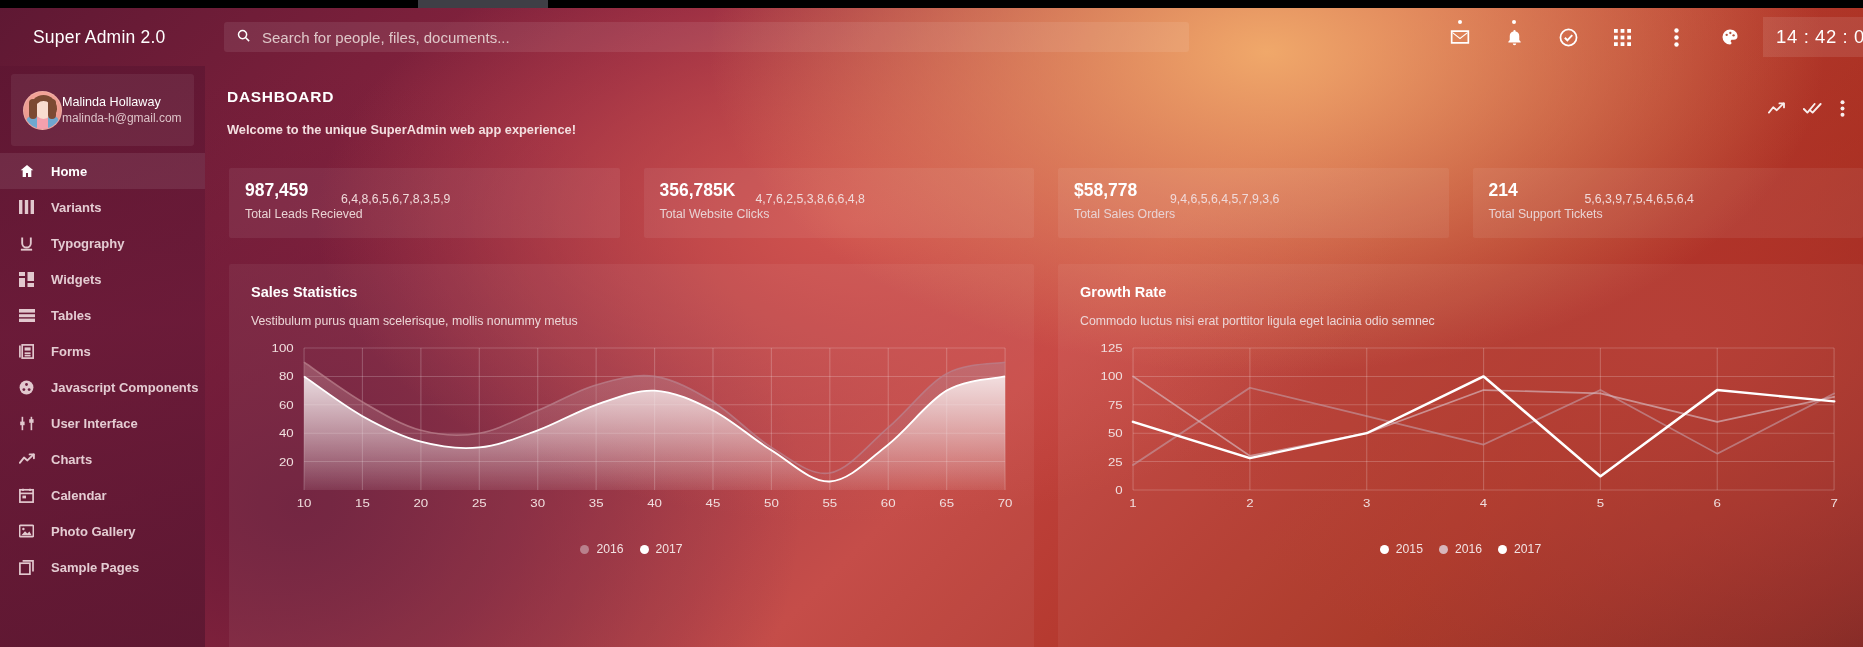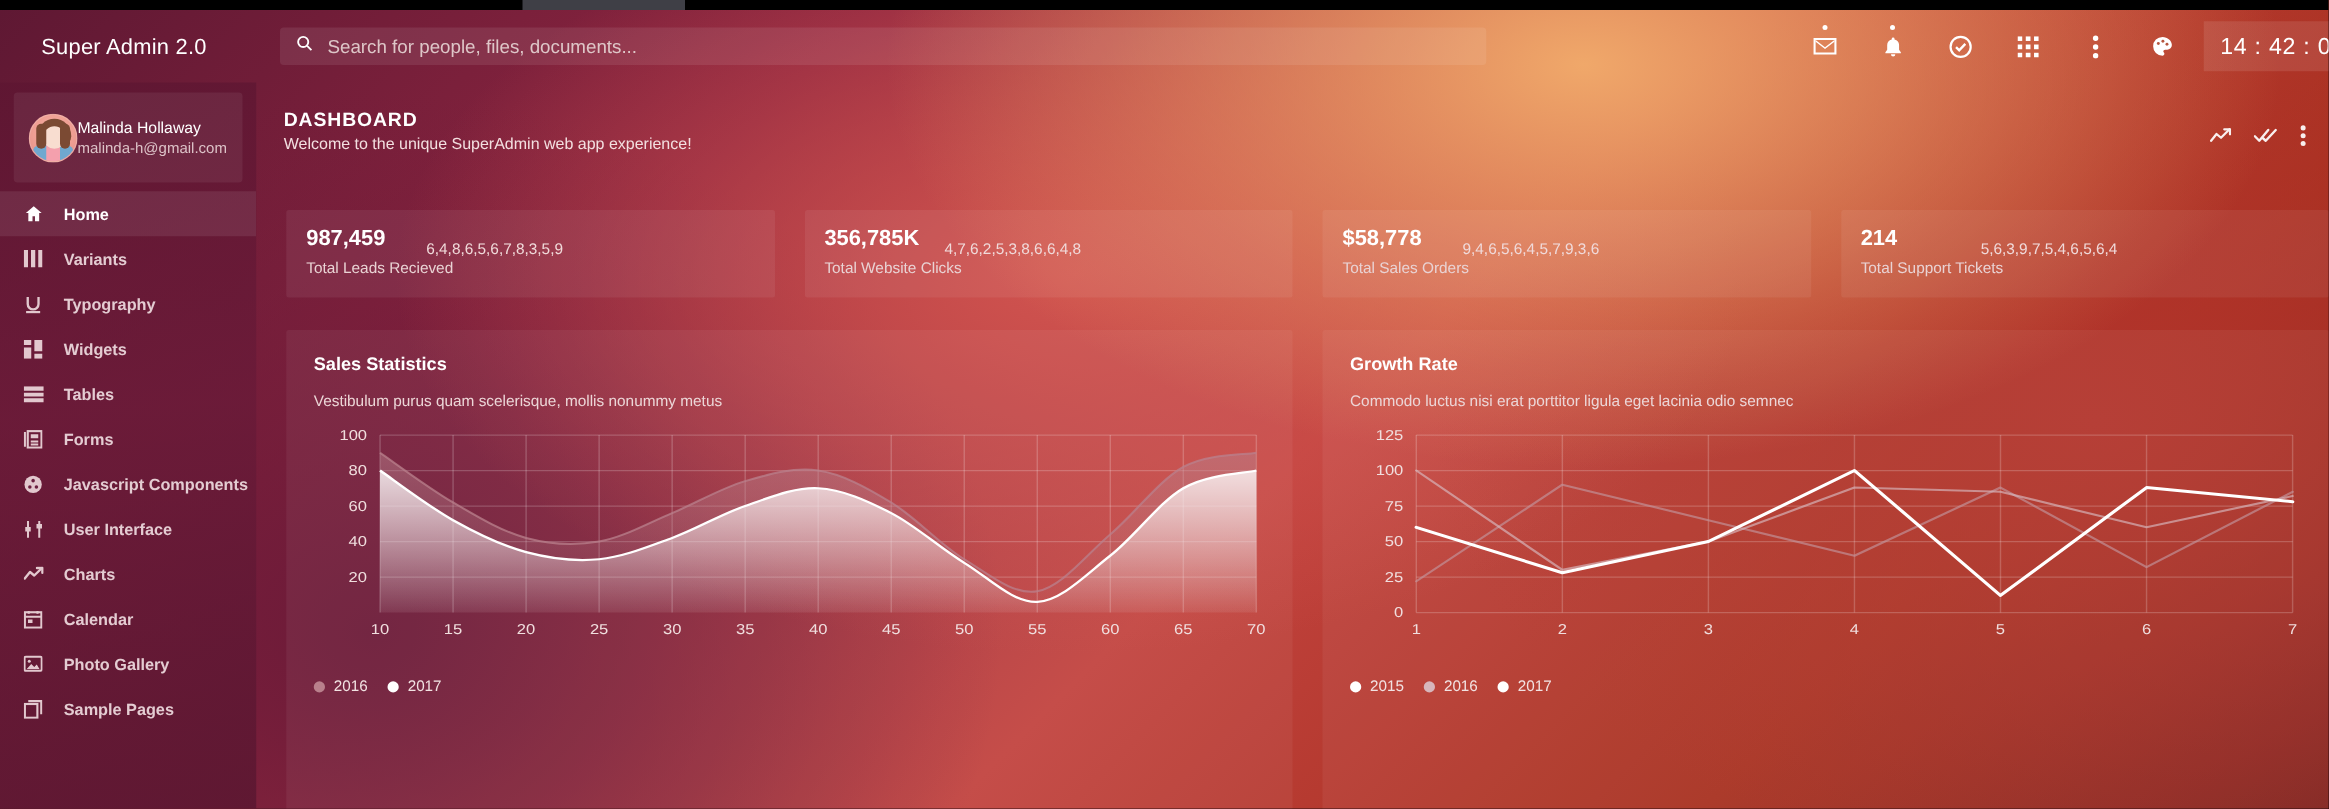--- a/index.html
+++ b/index.html
@@ -143,21 +143,21 @@
 
   .hero {
     position: relative;
     margin: 22px 0 0 22px;
     height: 80px;
   }
   .hero h1 {
     color: #fff; font-size: 15.5px; font-weight: bold; letter-spacing: .7px;
   }
   .hero p {
-    color: #f3dfe0; font-size: 12.8px; margin-top: 1px;
+    color: #f3dfe0; font-size: 12.8px; margin-top: 16px; font-weight: bold;
   }
   .hero-actions {
     position: absolute; right: 18px; top: 12px;
     display: flex; align-items: center; gap: 18px;
   }
   .hero-actions span { cursor: pointer; opacity: .92; display: flex; }
 
   
   .stats {
     display: flex; gap: 24px; margin: 0 0 0 24px; padding-right: 0;
@@ -190,21 +190,21 @@
   }
   .panel h2 { color: #fff; font-size: 14.5px; font-weight: bold; }
   .panel .sub { color: #ecd6d7; font-size: 12.3px; margin-top: 14px; }
 
   .plot { position: relative; margin-top: 16px; height: 168px; }
   .plot svg { display: block; width: 100%; height: 100%; overflow: visible; }
   .ytick { fill: #f0dede; font-size: 11.5px; font-family: "Liberation Sans", sans-serif; text-anchor: end; }
   .xtick { fill: #f0dede; font-size: 11.5px; font-family: "Liberation Sans", sans-serif; text-anchor: middle; }
 
   .legend {
-    display: flex; align-items: center; gap: 16px;
+    display: flex; justify-content: center; align-items: center; gap: 16px;
     margin-top: 30px;
   }
   .legend .li { display: flex; align-items: center; gap: 7px; }
   .legend .sw { width: 9px; height: 9px; border-radius: 50%; display: block; }
   .legend .lt { color: #f2e2e2; font-size: 12.2px; }
 </style>
 </head>
 <body>
 
 <div id="app">

